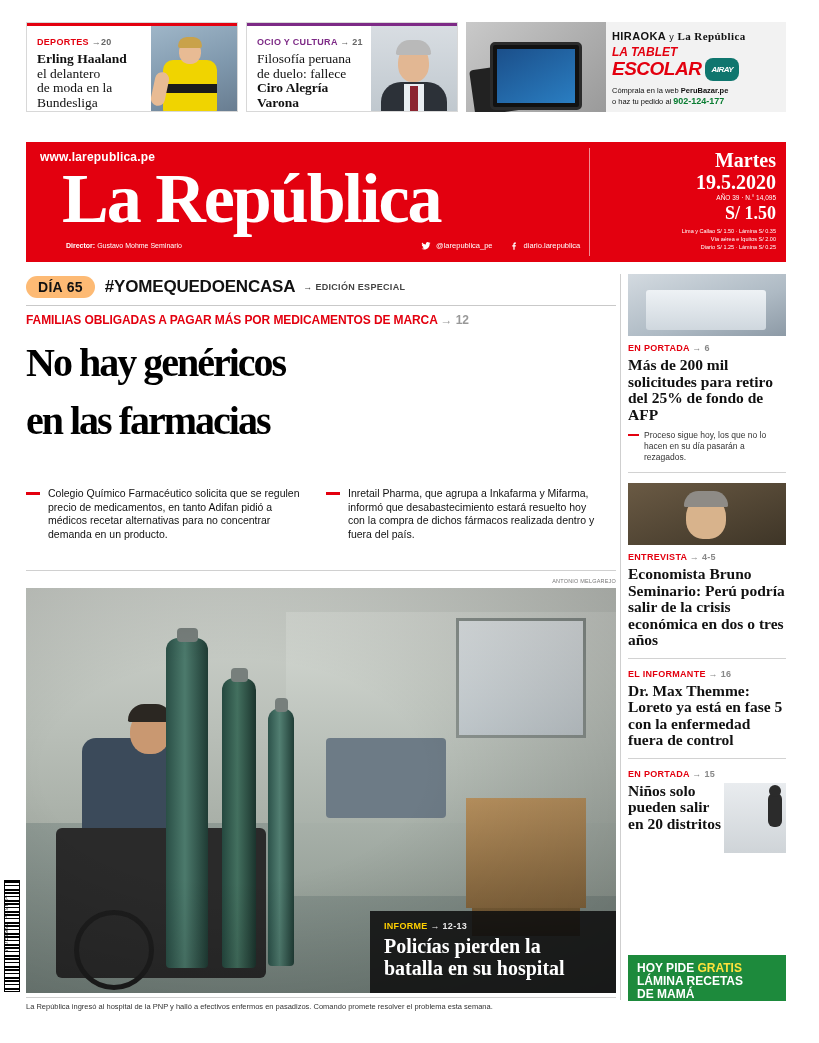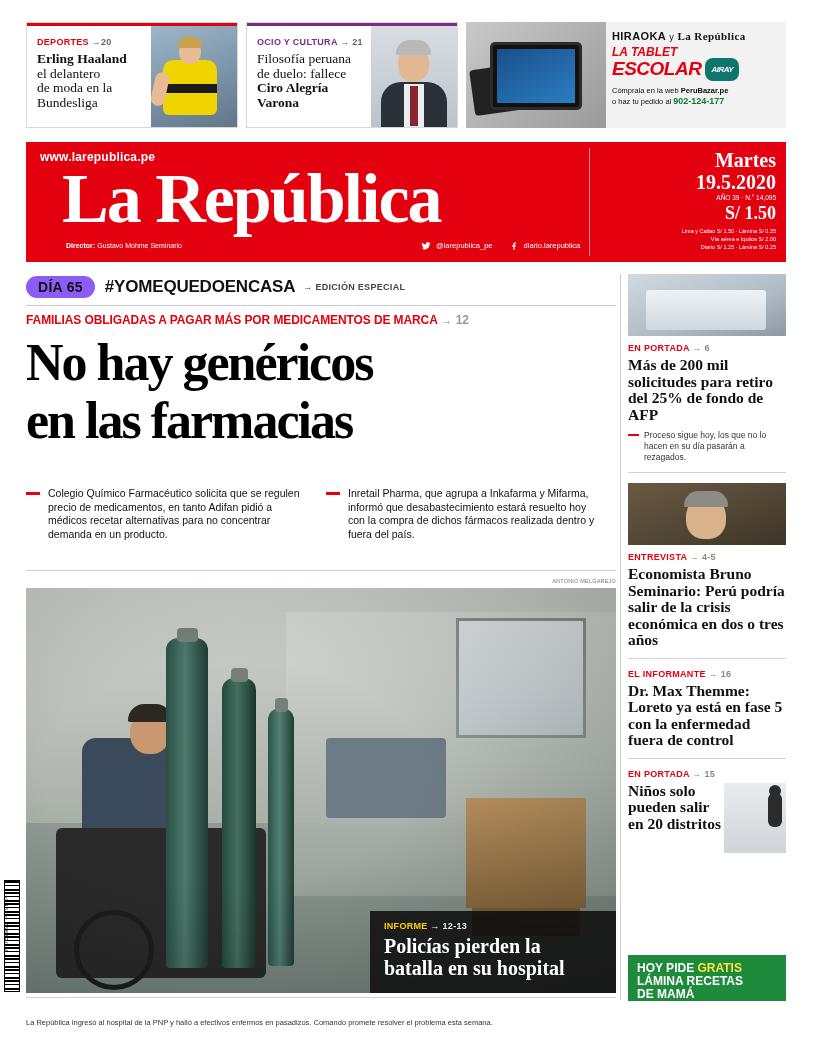--- a/index.html
+++ b/index.html
@@ -51,21 +51,21 @@
     white-space: nowrap;
     font-family: "Liberation Mono", monospace;
   }
 
   
   .topband {
     position: absolute;
     left: 26px;
     top: 22px;
     width: 760px;
-    height: 106px;
+    height: 90px;
     display: flex;
     gap: 8px;
   }
   .promo {
     position: relative;
     border: 1px solid #d8d8d8;
     box-sizing: border-box;
     overflow: hidden;
     background: #fff;
   }
@@ -381,21 +381,21 @@
   .diabar {
     position: absolute;
     left: 26px;
     top: 274px;
     width: 590px;
     height: 26px;
     display: flex;
     align-items: center;
   }
   .dia-pill {
-    background: #8b5cf6;
+    background: #fdba74;
     color: #111;
     font-weight: bold;
     font-size: 14px;
     padding: 3px 12px;
     border-radius: 12px;
     letter-spacing: 0.3px;
   }
   .hashtag {
     font-size: 17px;
     font-weight: bold;
@@ -431,21 +431,21 @@
     letter-spacing: -0.1px;
   }
   .lead-kicker .pg { color: #999; }
   .lead-title {
     position: absolute;
     left: 26px;
     top: 334px;
     width: 598px;
     font-family: "Liberation Serif", serif;
     font-weight: bold;
-    font-size: 52px;
+    font-size: 40px;
     line-height: 58px;
     letter-spacing: -2px;
     color: #000;
   }
   .lead-decks {
     position: absolute;
     left: 26px;
     top: 487px;
     width: 590px;
     display: flex;
@@ -638,21 +638,21 @@
   }
 
   .photo-footer {
     position: absolute;
     left: 26px;
     top: 997px;
     width: 590px;
     font-size: 7.5px;
     color: #333;
     border-top: 1px solid #cfcfcf;
-    padding-top: 20px;
+    padding-top: 4px;
   }
 
   
   .rail {
     position: absolute;
     left: 628px;
     top: 274px;
     width: 158px;
   }
   .rail-sep {

